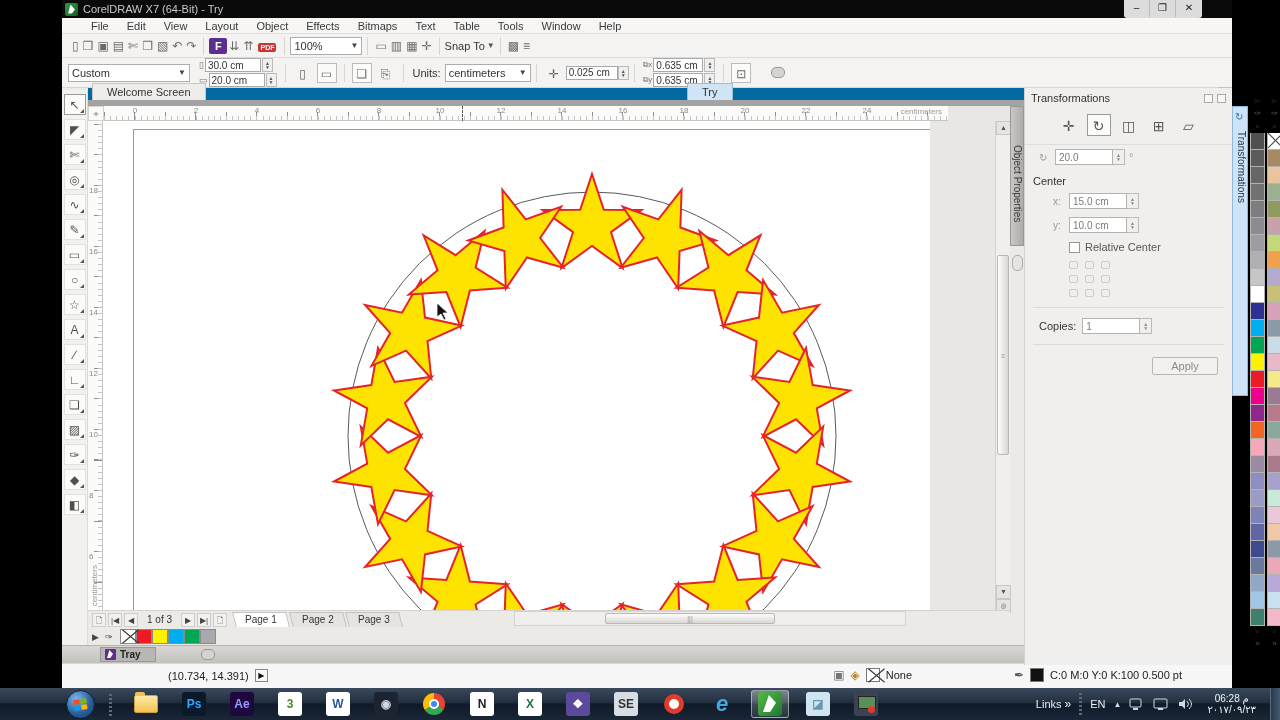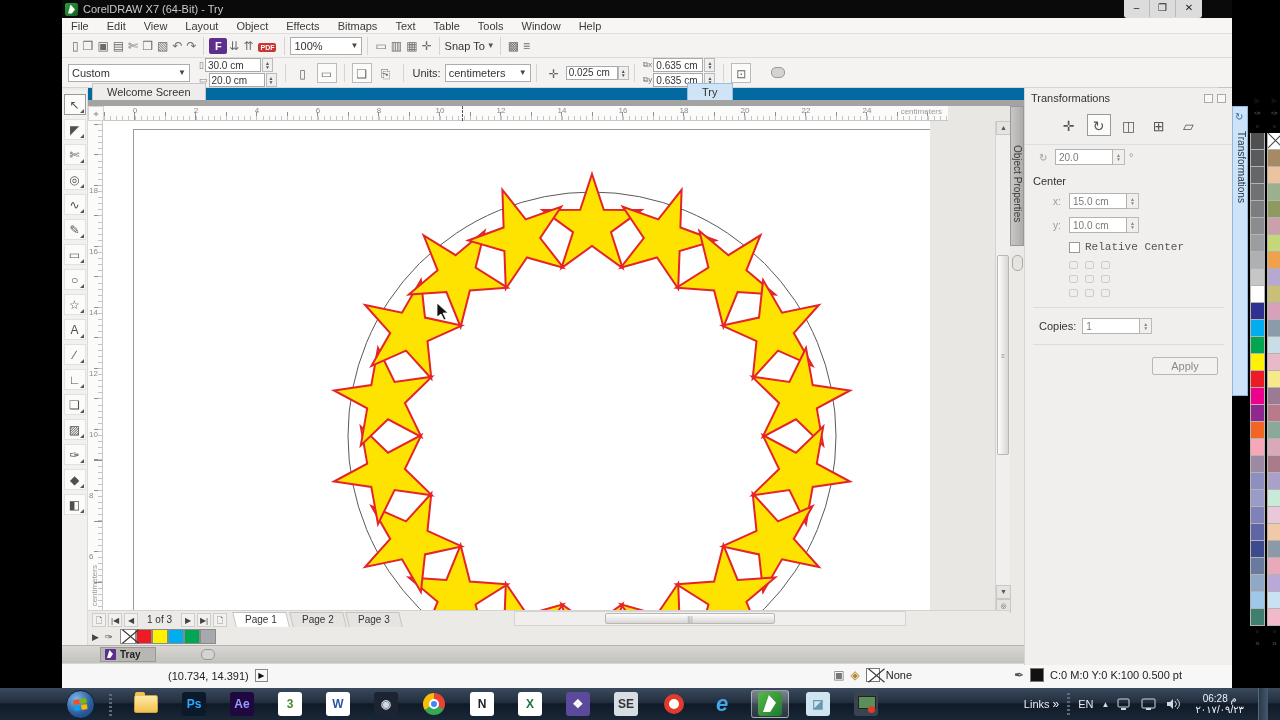--- a/index.html
+++ b/index.html
@@ -6,21 +6,21 @@
   *{box-sizing:border-box;font-family:"Liberation Sans",sans-serif;}
   #stage{position:relative;width:1280px;height:720px;background:#000;overflow:hidden;}
   #app{position:absolute;left:62px;top:0;width:1170px;height:688px;background:#eceae7;}
   
   #titlebar{position:absolute;left:0;top:0;width:100%;height:18px;background:#0a0a0a;color:#c8c8c8;font-size:11px;display:flex;align-items:center;}
   .app-ico{width:13px;height:13px;margin:0 5px 0 3px;background:linear-gradient(135deg,#2e9e3f 0%,#1b7a2c 60%,#0e5a1e 100%);border-radius:2px;position:relative;}
   .app-ico:after{content:"";position:absolute;left:3px;top:2px;width:7px;height:9px;background:#fff;clip-path:polygon(0 100%,35% 0,100% 55%,55% 100%);}
   #winbtns{margin-left:auto;height:18px;display:flex;background:#dcdcdc;border-radius:0 0 3px 3px;margin-right:30px;}
   .winbtn{width:26px;height:17px;color:#222;font-size:10px;text-align:center;line-height:16px;border-right:1px solid #bbb;}
   
-  #menubar{position:absolute;left:0;top:18px;width:100%;height:16px;background:#f7f6f5;border-bottom:1px solid #e0dedc;display:flex;align-items:center;padding-left:0;}
+  #menubar{position:absolute;left:0;top:18px;width:100%;height:16px;background:#f7f6f5;border-bottom:1px solid #e0dedc;display:flex;align-items:center;padding-left:20px;}
   .menu-item{font-size:11px;color:#3a3a3a;padding:0 9px;}
   
   #stdbar{position:absolute;left:0;top:34px;width:100%;height:24px;background:#f4f3f1;border-bottom:1px solid #dddbd8;display:flex;align-items:center;padding-left:8px;}
   .tb-ico{width:20px;height:18px;margin:0 2px;font-size:12px;color:#6b6b6b;text-align:center;line-height:18px;}
   .tb-sep{width:1px;height:18px;background:#d7d5d2;margin:0 5px;}
   .drop-arrow{font-size:8px;color:#555;margin-left:2px;}
   .combo{height:18px;background:#fff;border:1px solid #adadad;font-size:11px;color:#333;display:flex;align-items:center;padding:0 3px;position:relative;}
   .combo .ca{margin-left:auto;font-size:8px;color:#444;padding-left:6px;}
   .pdf-badge{background:#c33;color:#fff;font-size:7px;padding:1px 2px;border-radius:2px;font-weight:bold;}
   .purple-ico{width:18px;height:16px;background:#5d2e8c;color:#fff;font-size:11px;font-weight:bold;text-align:center;line-height:16px;border-radius:2px;}
@@ -128,21 +128,21 @@
   .folder-ico:before{content:"";position:absolute;left:0;top:-4px;width:10px;height:4px;background:#f2c24e;border-radius:2px 2px 0 0;}
   .chrome-ico{width:22px;height:22px;border-radius:50%;background:conic-gradient(#ea4335 0 33%,#34a853 33% 66%,#fbbc05 66% 100%);position:relative;}
   .chrome-ico:after{content:"";position:absolute;left:6px;top:6px;width:10px;height:10px;border-radius:50%;background:#4285f4;border:2px solid #fff;box-sizing:border-box;}
   .ie-ico{font-size:22px;color:#45a6e5;font-style:italic;font-weight:bold;line-height:22px;}
   .opera-ico{width:20px;height:20px;border-radius:50%;border:5px solid #e23b2e;background:#fff;}
   .corel-ico{width:24px;height:24px;border-radius:3px;background:linear-gradient(135deg,#57b847,#1e7a2e);position:relative;}
   .corel-ico:after{content:"";position:absolute;left:5px;top:3px;width:13px;height:17px;background:#fff;clip-path:polygon(0 100%,45% 0,100% 45%,55% 100%);}
   .rec-ico{width:24px;height:24px;border-radius:3px;background:#3a4450;position:relative;}
   .rec-ico:before{content:"";position:absolute;left:4px;top:4px;width:16px;height:11px;background:#5a8f5a;border:1px solid #222;}
   .rec-ico:after{content:"";position:absolute;right:3px;bottom:3px;width:7px;height:7px;border-radius:50%;background:#e23b2e;}
-  #sys-tray{margin-left:auto;display:flex;align-items:center;color:#e8eef5;font-size:11px;gap:8px;padding-right:12px;}
+  #sys-tray{margin-left:auto;display:flex;align-items:center;color:#e8eef5;font-size:11px;gap:8px;padding-right:0;}
   .tray-sep{width:3px;height:22px;background:repeating-linear-gradient(0deg,#5a6a7a 0 2px,transparent 2px 4px);}
   #clock{text-align:center;font-size:10px;line-height:11px;color:#eef3f8;padding:0 6px;}
   #showdesk{width:10px;height:32px;background:linear-gradient(90deg,#2a3a4c,#45586c);border-left:1px solid #5a6a7a;}
   .net-x{position:relative;}
   .net-x:after{content:"✕";position:absolute;right:-2px;bottom:-2px;color:#e23b2e;font-size:8px;font-weight:bold;}
 </style>
 </head>
 <body>
 
 <div id="stage">
@@ -419,21 +419,21 @@
         <div class="dk-fld">15.0 cm</div>
         <div class="dk-spin">▲<br>▼</div>
       </div>
       <div class="dk-row" style="padding-left:28px;">
         <span class="dk-lab">y:</span>
         <div class="dk-fld">10.0 cm</div>
         <div class="dk-spin">▲<br>▼</div>
       </div>
       <div class="dk-row" style="padding-left:44px;">
         <span class="chk"></span>
-        <span style="color:#555;font-family:Liberation Mono, monospace;">Relative Center</span>
+        <span style="color:#555;">Relative Center</span>
       </div>
       <div class="anchor-grid" id="anchorgrid">
           <span class="anchor"></span>
           <span class="anchor"></span>
           <span class="anchor"></span>
           <span class="anchor"></span>
           <span class="anchor"></span>
           <span class="anchor"></span>
           <span class="anchor"></span>
           <span class="anchor"></span>

